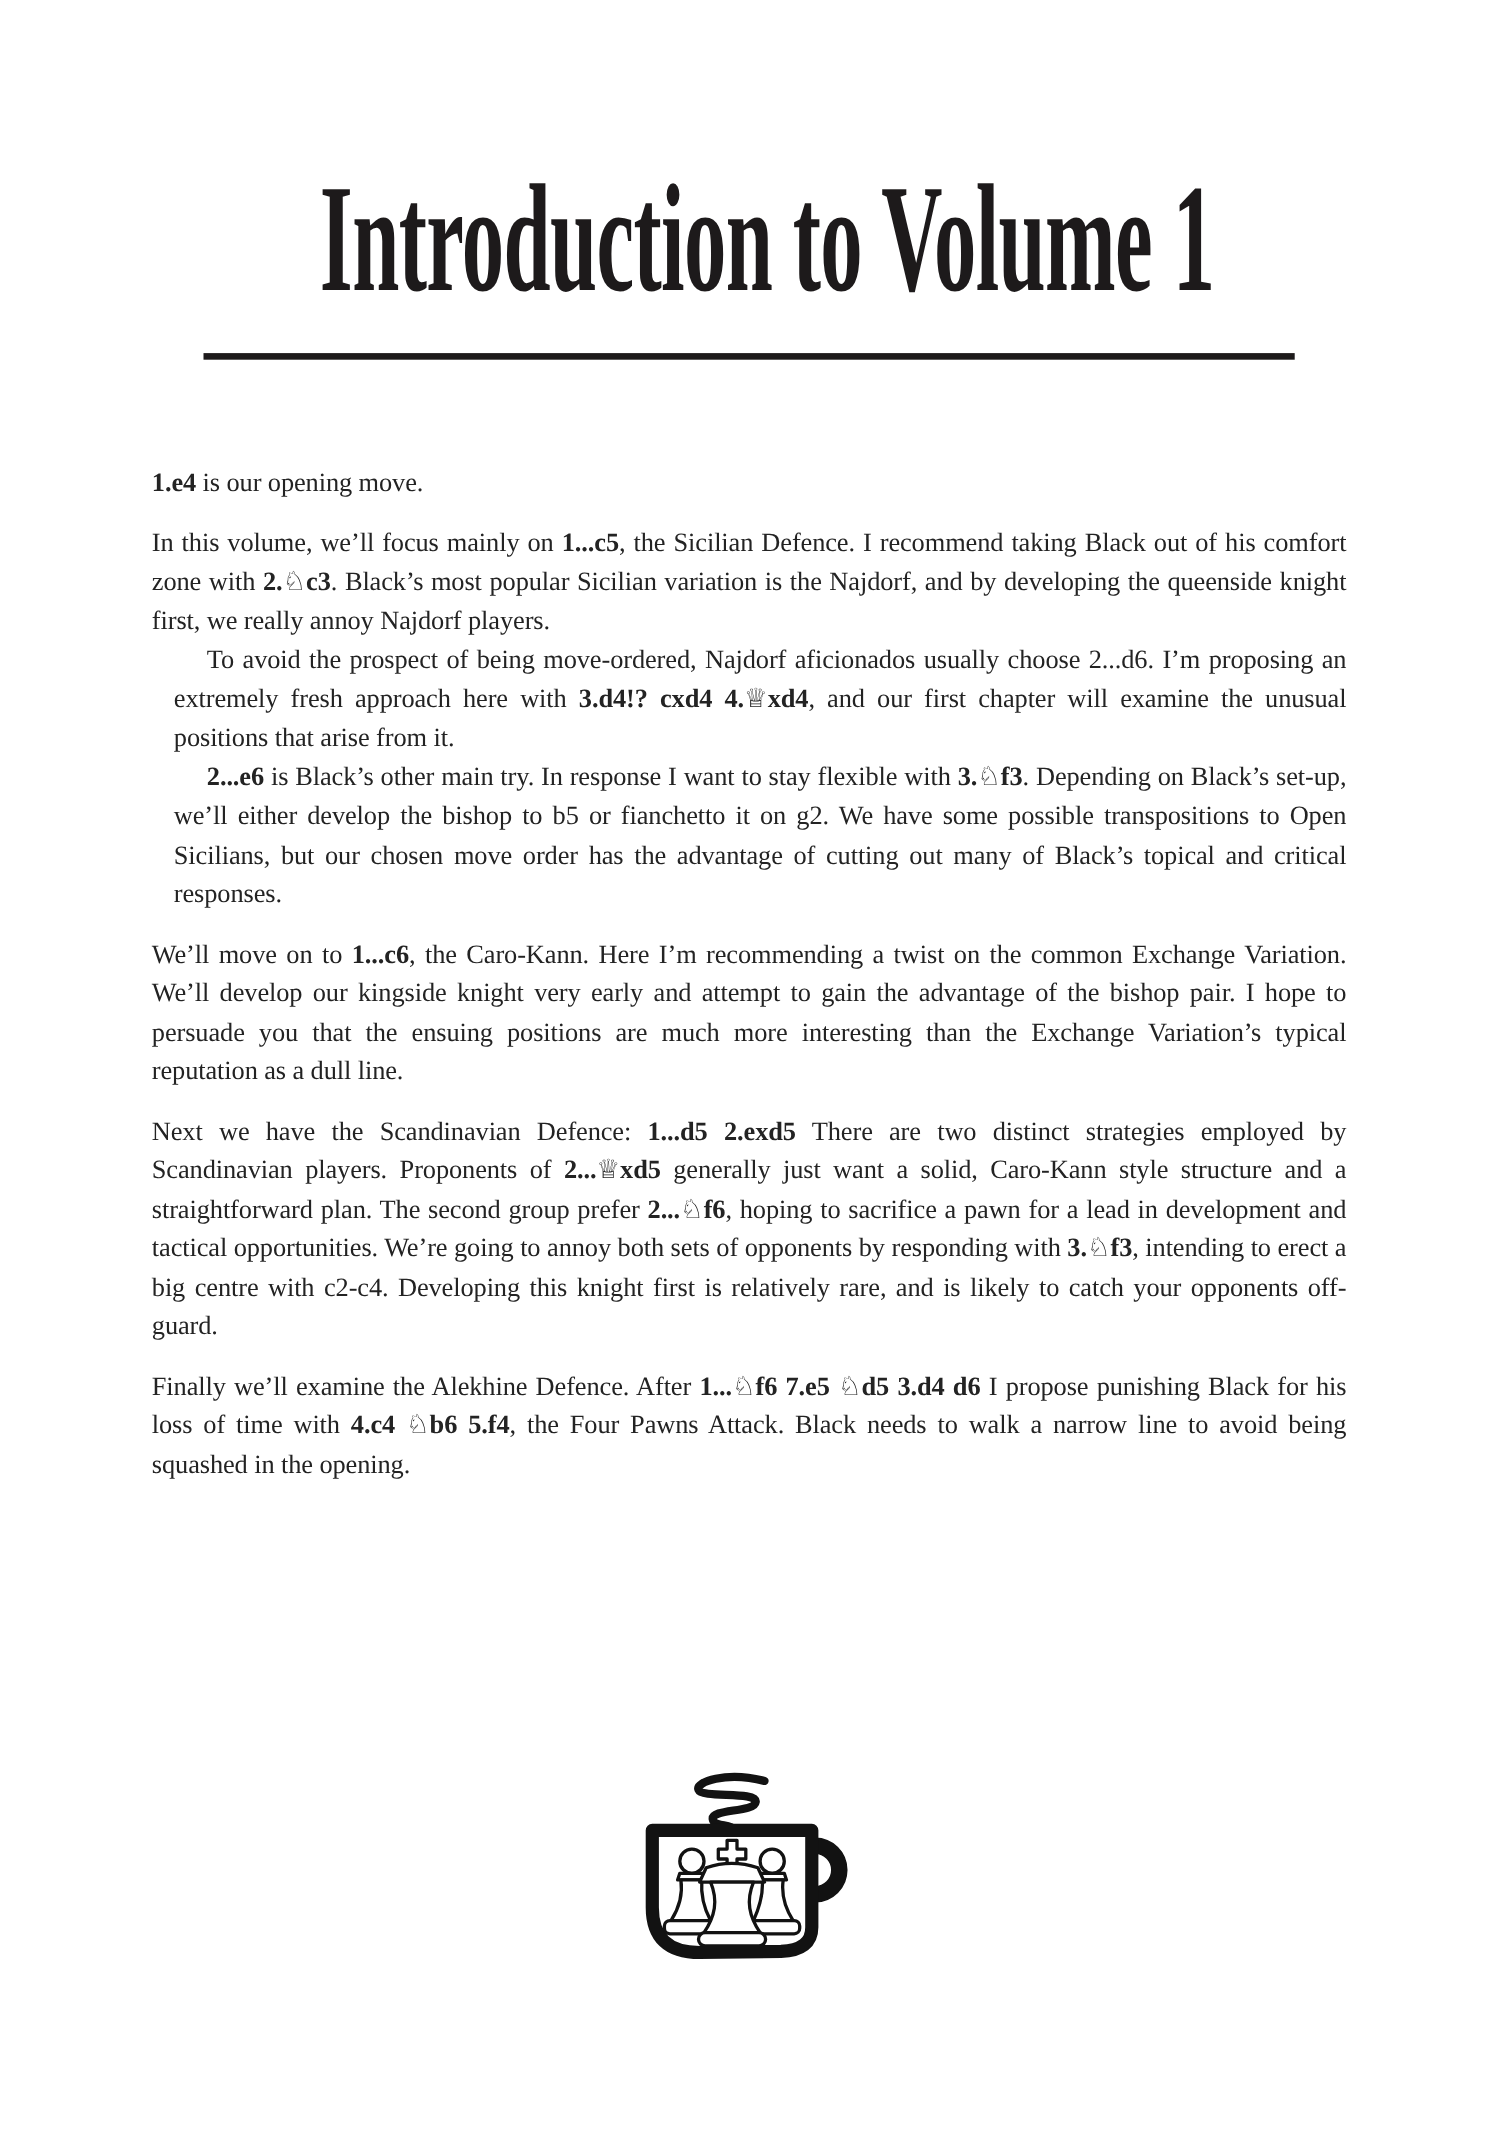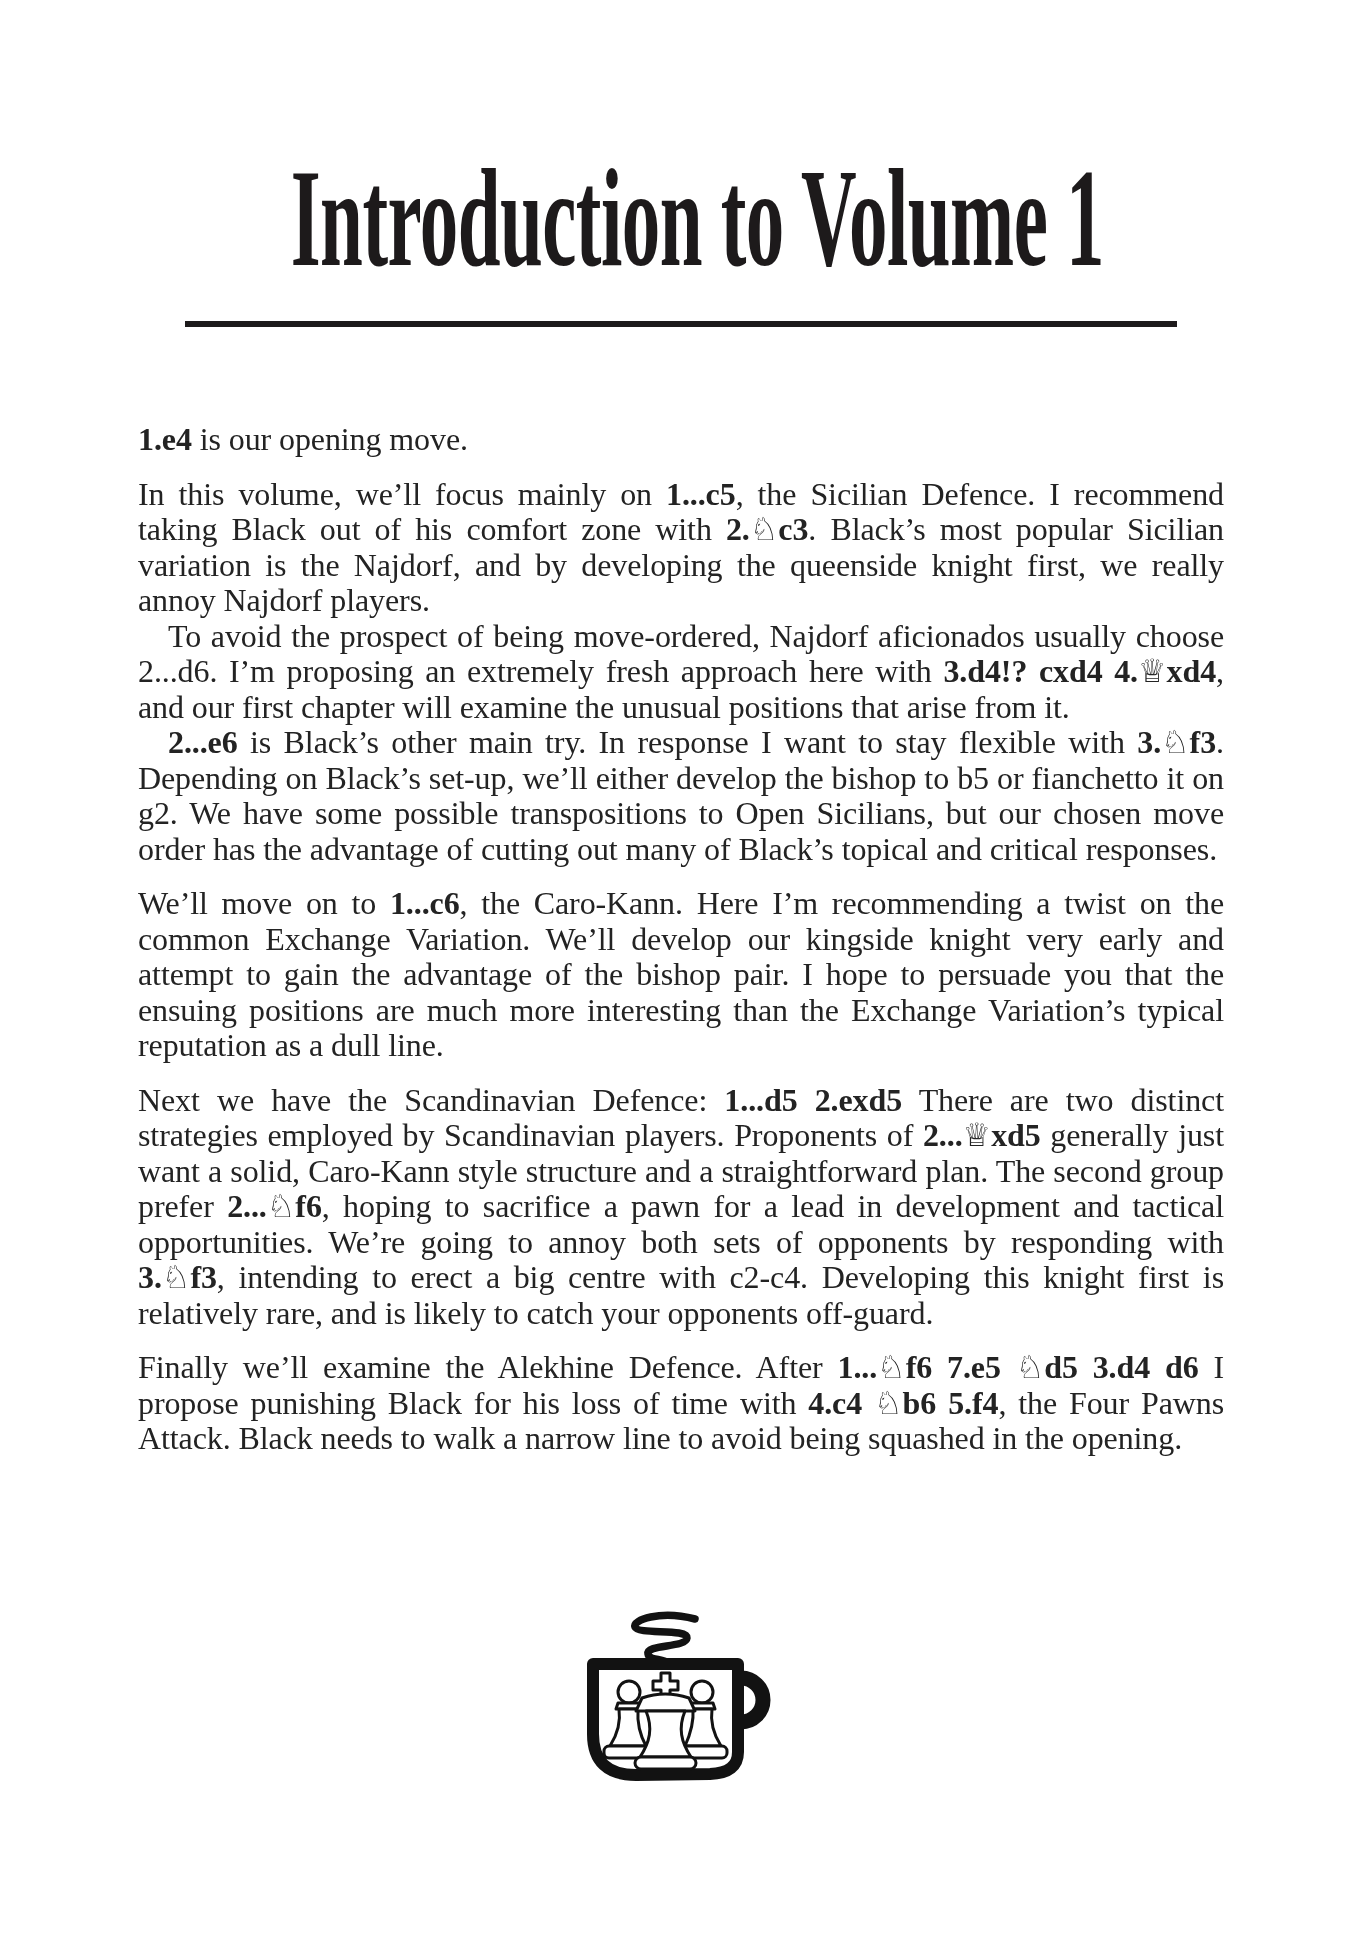--- a/index.html
+++ b/index.html
@@ -41,31 +41,31 @@
     left: 185px;
     width: 992px;
     height: 6px;
     background: #1d1a1b;
   }
   .body-text {
     position: absolute;
     top: 422px;
     left: 138px;
     width: 1086px;
-    font-size: 32px;
+    font-size: 24px;
     line-height: 35.5px;
     letter-spacing: -0.1px;
   }
   .para {
     margin: 0;
     text-align: justify;
     text-justify: inter-word;
   }
   .para.gap { margin-top: 19px; }
-  .para.indent { text-indent: 30px; }
+  .para.indent { text-indent: 30px; margin-left: 20px; }
   .move { font-weight: bold; }
   .logo-wrap {
     position: absolute;
     top: 1603px;
     left: 582px;
     width: 190px;
     height: 190px;
   }
   .logo-wrap svg { display: block; }
 </style>

